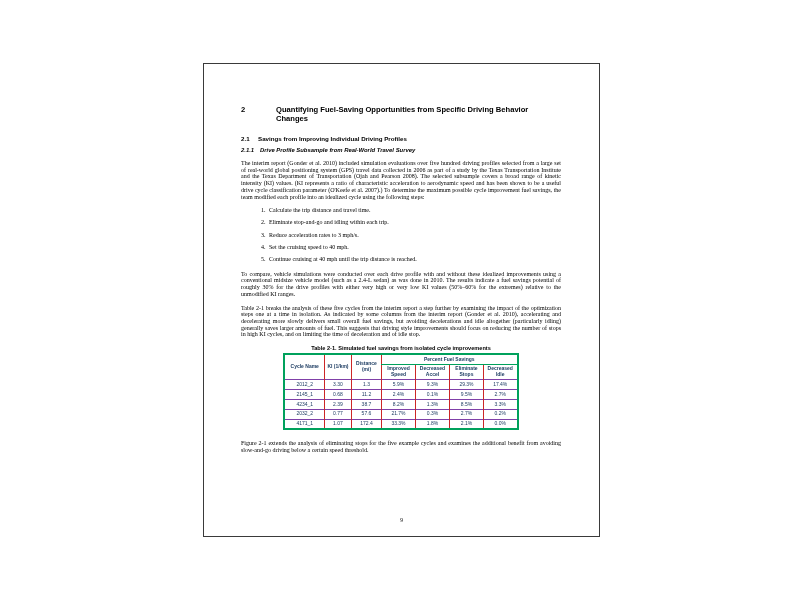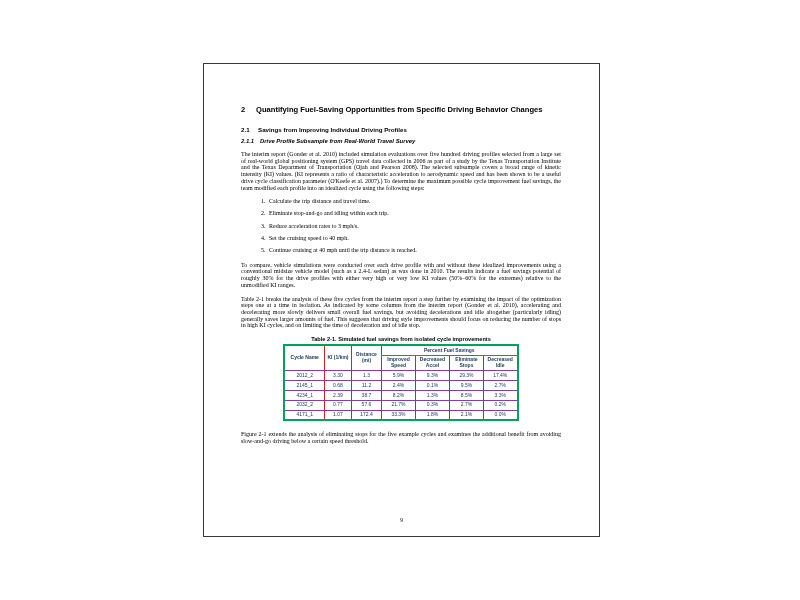--- a/index.html
+++ b/index.html
@@ -10,21 +10,21 @@
   .page {
     position:absolute; left:203px; top:63px; width:397px; height:474px;
     background:#ffffff; border:1px solid #3a3a3a; box-sizing:border-box;
     padding:41px 38px 0 37px;
   }
   .h1 {
     display:flex; font-family:"Liberation Sans", sans-serif;
     font-size:7.6px; font-weight:bold; line-height:9px; margin:0 0 12px 0;
   }
   .h1-num { width:15px; flex:none; }
-  .h1-text { flex:1; }
+  .h1-text { flex:1;margin-left:20px; }
   .h2 {
     display:flex; font-family:"Liberation Sans", sans-serif;
     font-size:6.2px; font-weight:bold; line-height:7px; margin:0 0 5px 0;
   }
   .h2-num { width:17px; flex:none; }
   .h3 {
     display:flex; font-family:"Liberation Sans", sans-serif;
     font-size:5.9px; font-weight:bold; font-style:italic; line-height:7px; margin:0 0 6px 0;
   }
   .h3-num { width:19px; flex:none; }

